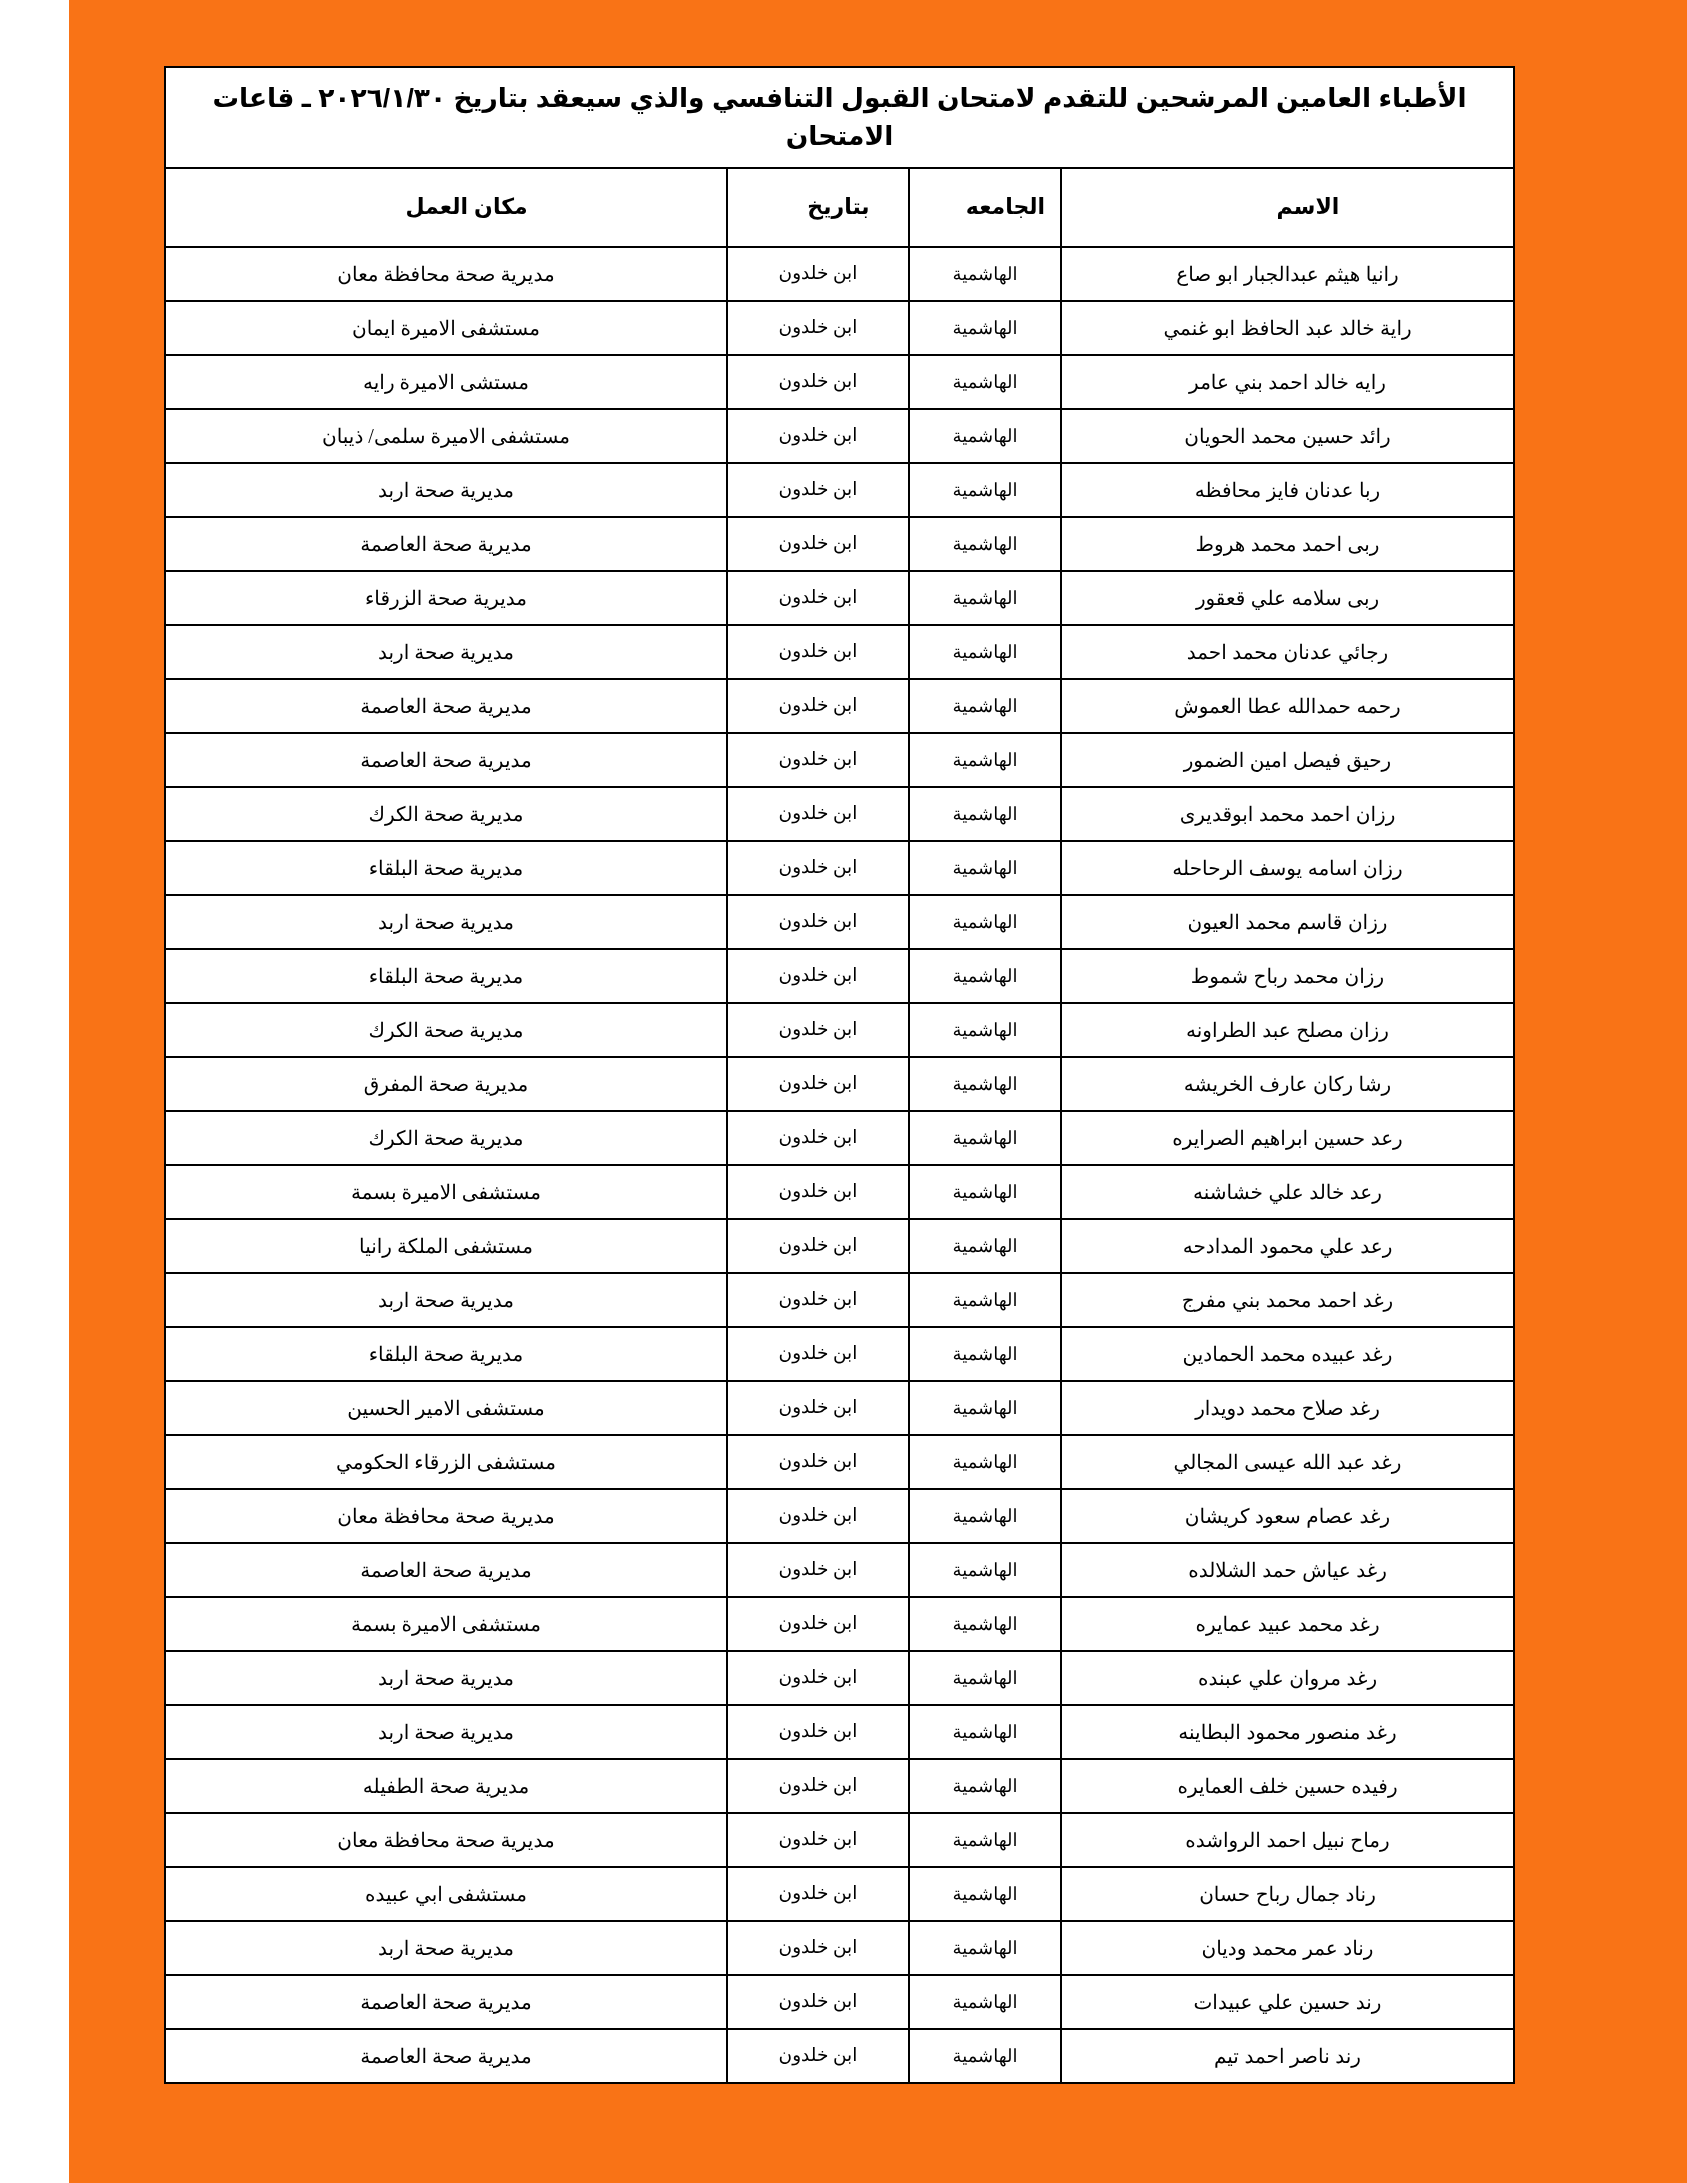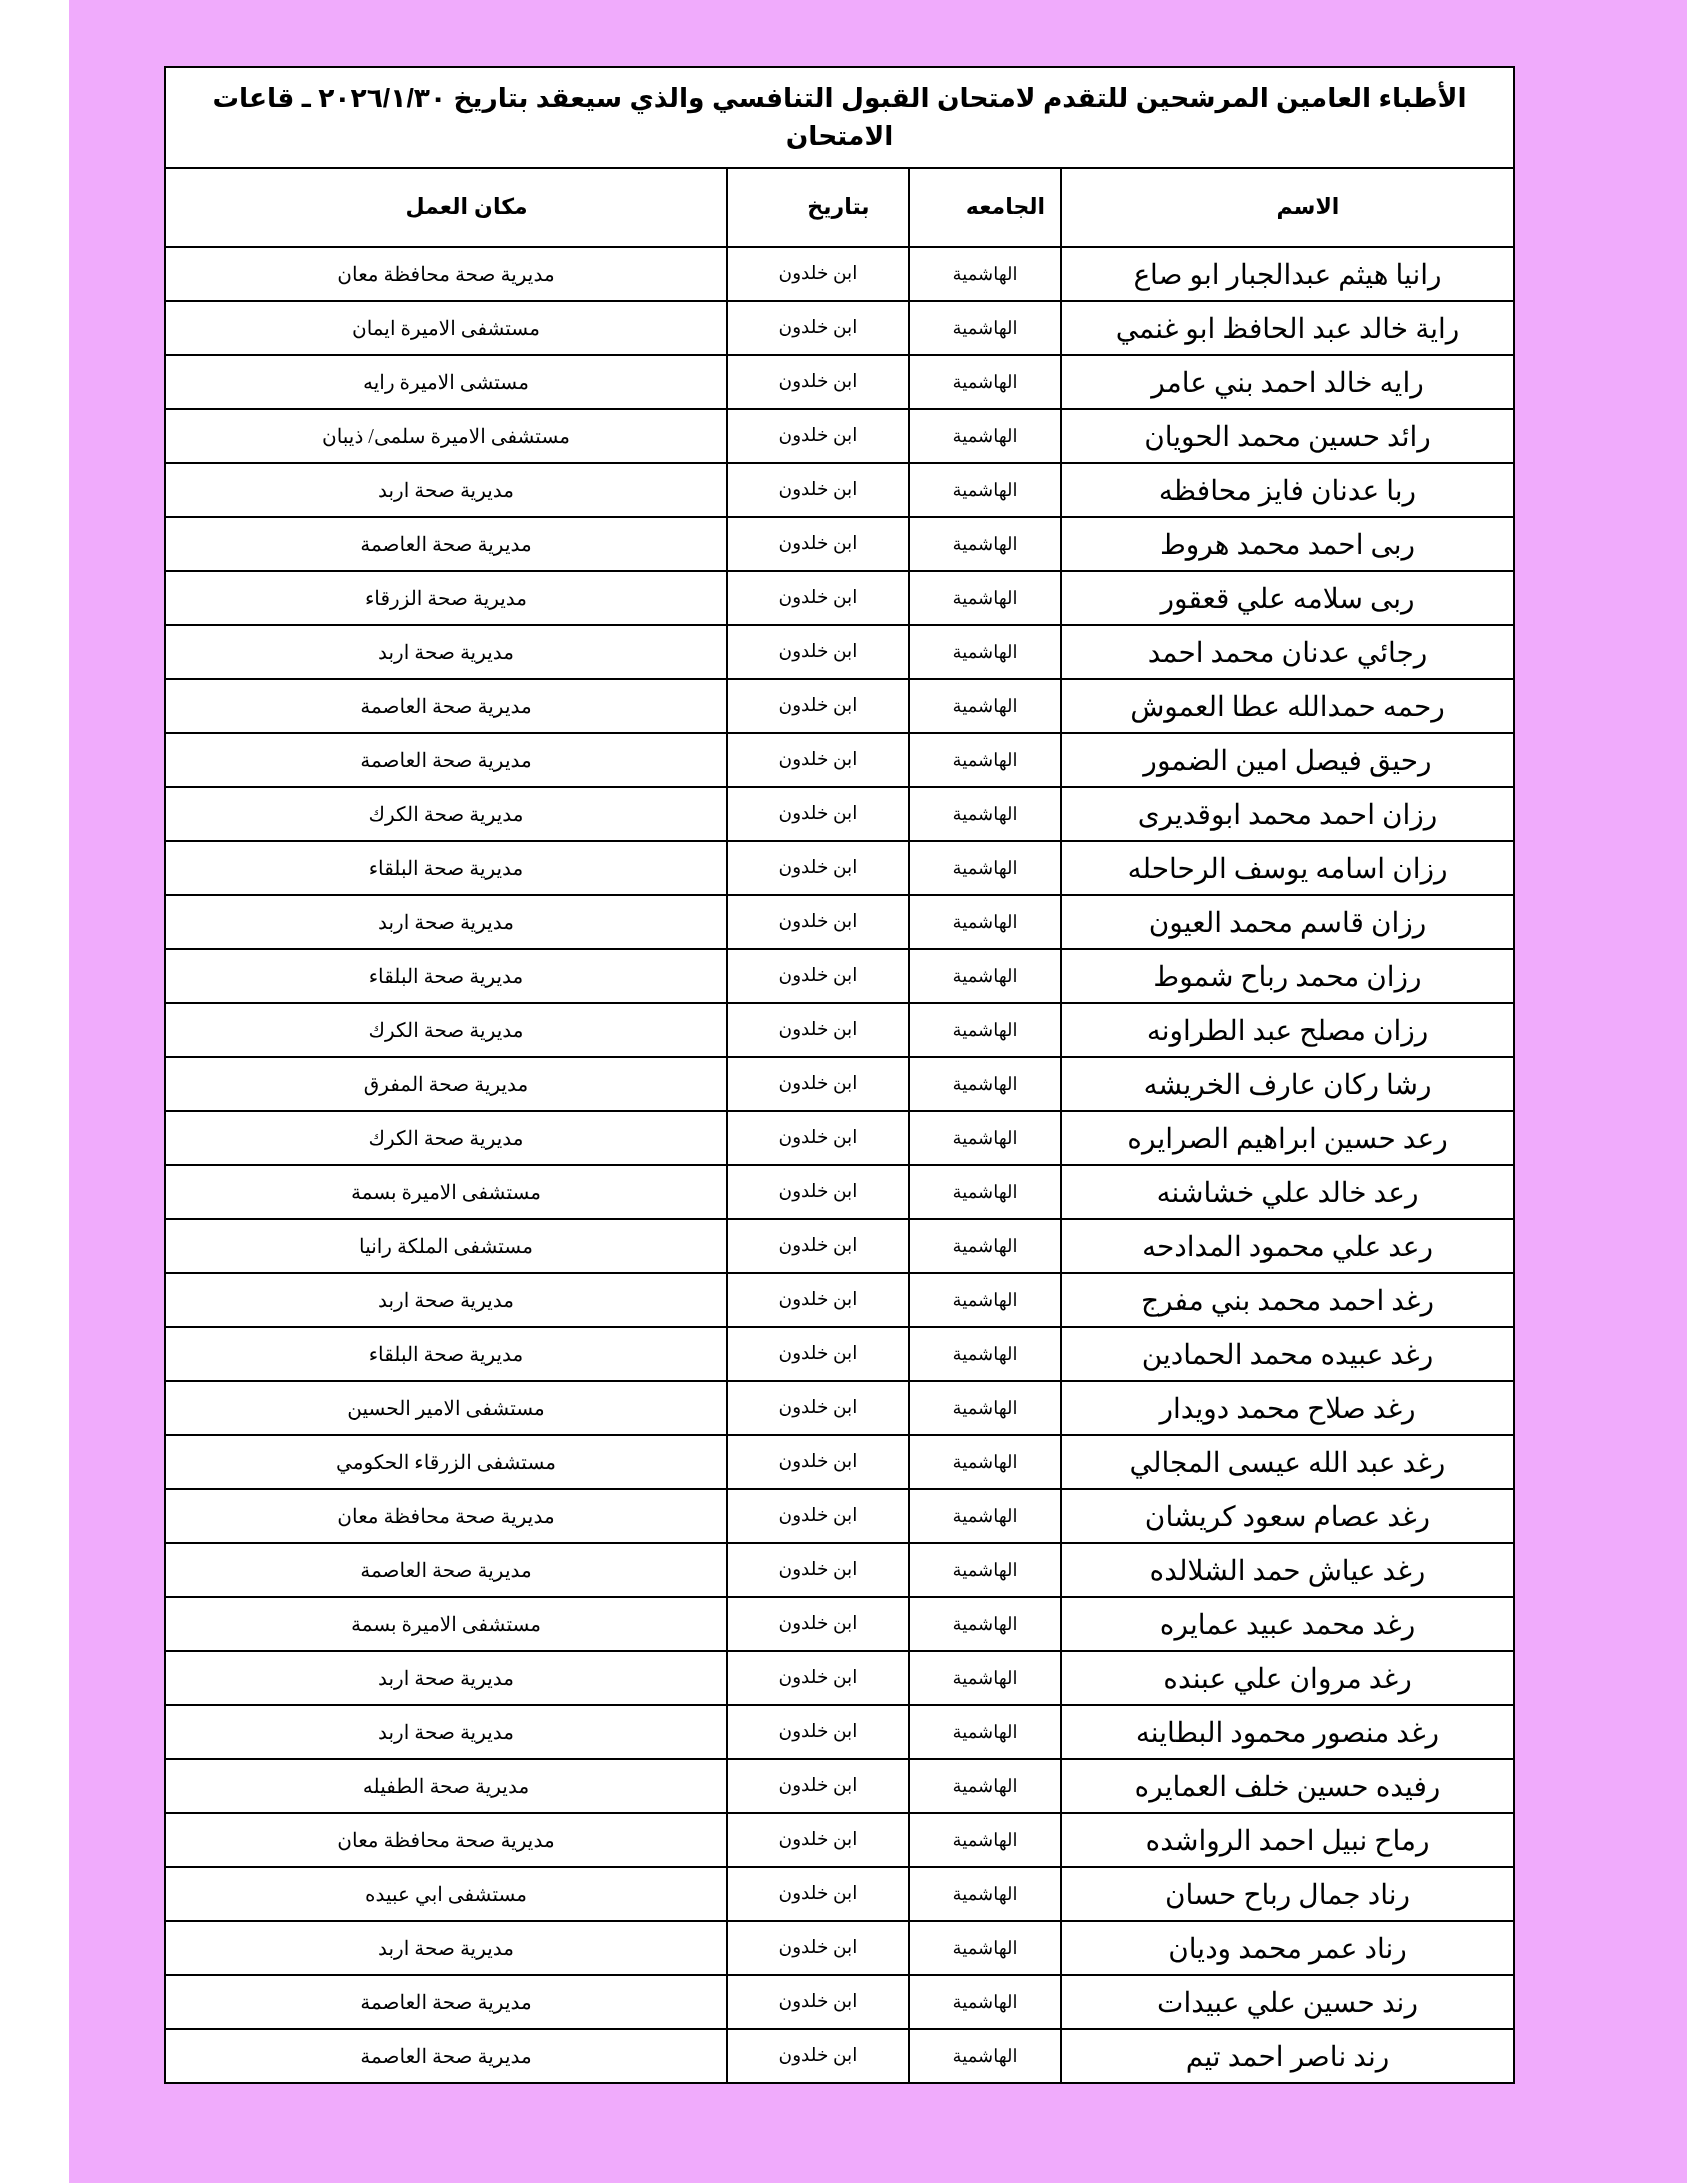--- a/index.html
+++ b/index.html
@@ -12,21 +12,21 @@
     height: 2183px;
     font-family: "Liberation Serif", "DejaVu Serif", serif;
     color: #000000;
     -webkit-font-smoothing: antialiased;
   }
 
   .page {
     position: relative;
     width: 1618px;
     height: 2183px;
-    background: #f0abfc;
+    background: #f97316;
     box-sizing: border-box;
   }
 
   .doc-wrap {
     position: absolute;
     top: 66px;
     right: 172px;
     left: 169px;
   }
 
@@ -82,22 +82,22 @@
   td.cell {
     text-align: center;
     padding: 2.6px 9.3px;
   }
   .cell-text {
     display: block;
     line-height: 1.25;
   }
 
   td.col-name .cell-text {
-    font-size: 28px;
-    font-family: Liberation Serif, serif;
+    font-size: 20px;
+    font-family: Liberation Sans, sans-serif;
   }
   td.col-university .cell-text {
     font-size: 18px;
     font-family: "Liberation Serif", "DejaVu Serif", serif;
   }
   td.col-hall .cell-text {
     font-size: 18.5px;
     font-family: "Liberation Serif", "DejaVu Serif", serif;
   }
   td.col-workplace .cell-text {

